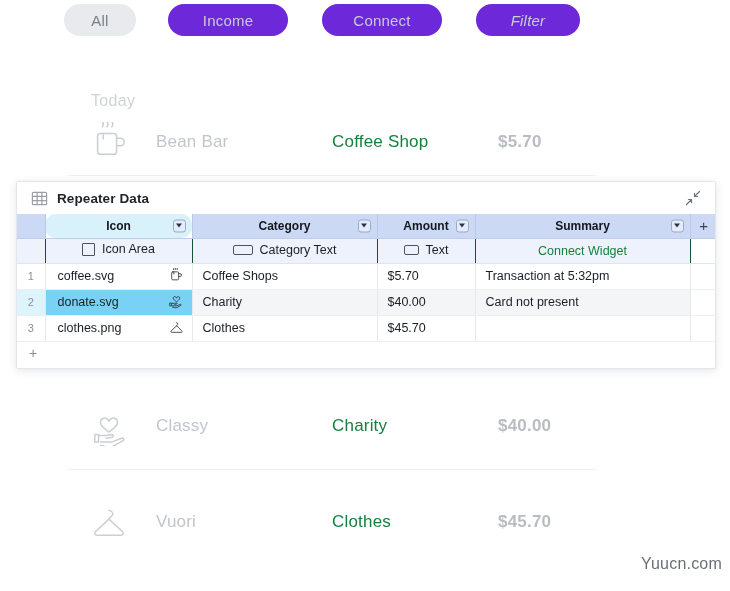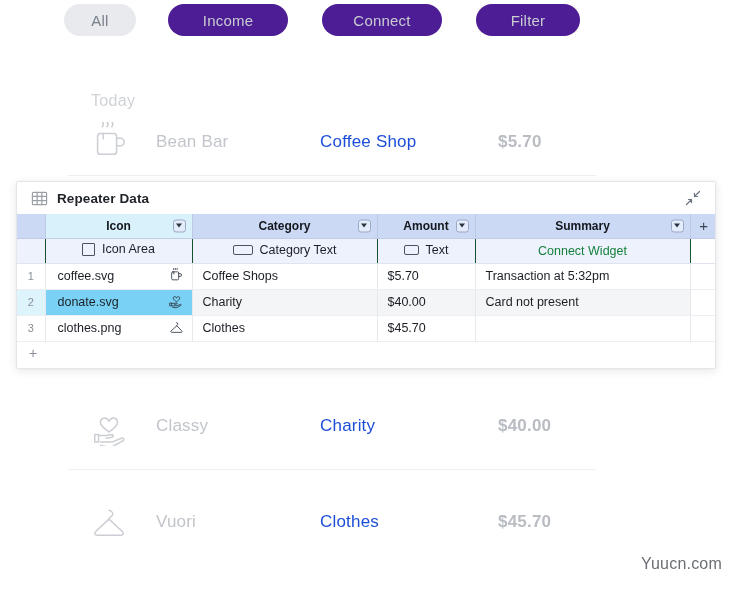--- a/index.html
+++ b/index.html
@@ -17,43 +17,43 @@
 
   .tabs {
     position: absolute; left: 0; top: 0; width: 730px; height: 42px;
   }
   .tab {
     position: absolute; top: 4px; height: 32px;
     display: flex; align-items: center; justify-content: center;
     border-radius: 16px;
     font-size: 15px; letter-spacing: .2px;
     color: #c9ccd1;
-    background: #4c1d95;
+    background: #6d28d9;
   }
   .tab.active { background: #e8eaed; color: #78818c; font-weight: 400; }
 
   .section-label {
     position: absolute; left: 83px; top: 92px;
     font-size: 16px; color: #cfd2d6; letter-spacing: .3px;
   }
 
   .txn {
     position: absolute; left: 60px; width: 540px; height: 74px;
   }
   .txn .tx-icon {
     position: absolute; left: 22px; top: 50%; transform: translateY(-50%);
     width: 38px; height: 40px; color: #cbced3;
   }
   .txn .tx-name {
     position: absolute; left: 88px; top: 50%; transform: translateY(-50%);
     font-size: 17px; color: #c2c5cb; letter-spacing: .2px;
   }
   .txn .tx-cat {
-    position: absolute; left: 252px; top: 50%; transform: translateY(-50%);
-    font-size: 17px; color: #1d4ed8; letter-spacing: .2px;
+    position: absolute; left: 264px; top: 50%; transform: translateY(-50%);
+    font-size: 17px; color: #15803d; letter-spacing: .2px;
   }
   .txn .tx-amt {
     position: absolute; left: 430px; top: 50%; transform: translateY(-50%);
     font-size: 17px; font-weight: bold; color: #b9bcc2; letter-spacing: .2px;
   }
   .txn-div {
     position: absolute; left: 60px; width: 528px; height: 1px; background: #f0f0f1;
   }
 
   
@@ -95,21 +95,21 @@
     height: 24px;
     background: #ccd9f5;
     border-right: 1px solid #bcc9e6;
     border-bottom: 1px solid #c1cde8;
     font-size: 12px; font-weight: bold; color: #14181d;
     position: relative;
     text-align: center;
     vertical-align: middle;
   }
   tr.hdr th.num-h { background: #ccd9f5; border-right: 1px solid #bcc9e6; }
-  tr.hdr th.icon-h { background: #d8f1fb; }
+  tr.hdr th.icon-h { background: #d8f1fb; border-radius: 11px; }
   tr.hdr th.plus-h { background: #ccd9f5; border-right: none; }
 
   .caret {
     position: absolute; right: 6px; top: 50%; transform: translateY(-50%);
     width: 13px; height: 13px; border: 1px solid #9aa9c6; border-radius: 3px;
     background: #e4ecfb;
     display: flex; align-items: center; justify-content: center;
     cursor: pointer;
   }
   .caret i {
@@ -182,21 +182,21 @@
     <div class="tabs">
       <div class="tab active" style="left:56px;width:72px;">
           <span>All</span>
         </div>
       <div class="tab" style="left:160px;width:120px;">
           <span>Income</span>
         </div>
       <div class="tab" style="left:314px;width:120px;">
           <span>Connect</span>
         </div>
-      <div class="tab" style="left:468px;width:104px;">
+      <div class="tab" style="left:468px;width:104px;font-style:italic;">
           <span>Filter</span>
         </div>
     </div>
 
     <div class="section-label">Today</div>
 
     <div class="txn" style="top:105px;">
       <span class="tx-icon">
         <svg viewBox="0 0 40 42" fill="none" stroke="currentColor" stroke-width="1.6" stroke-linecap="round">
           <path d="M13 5 q2 -3 0 -5"></path>

